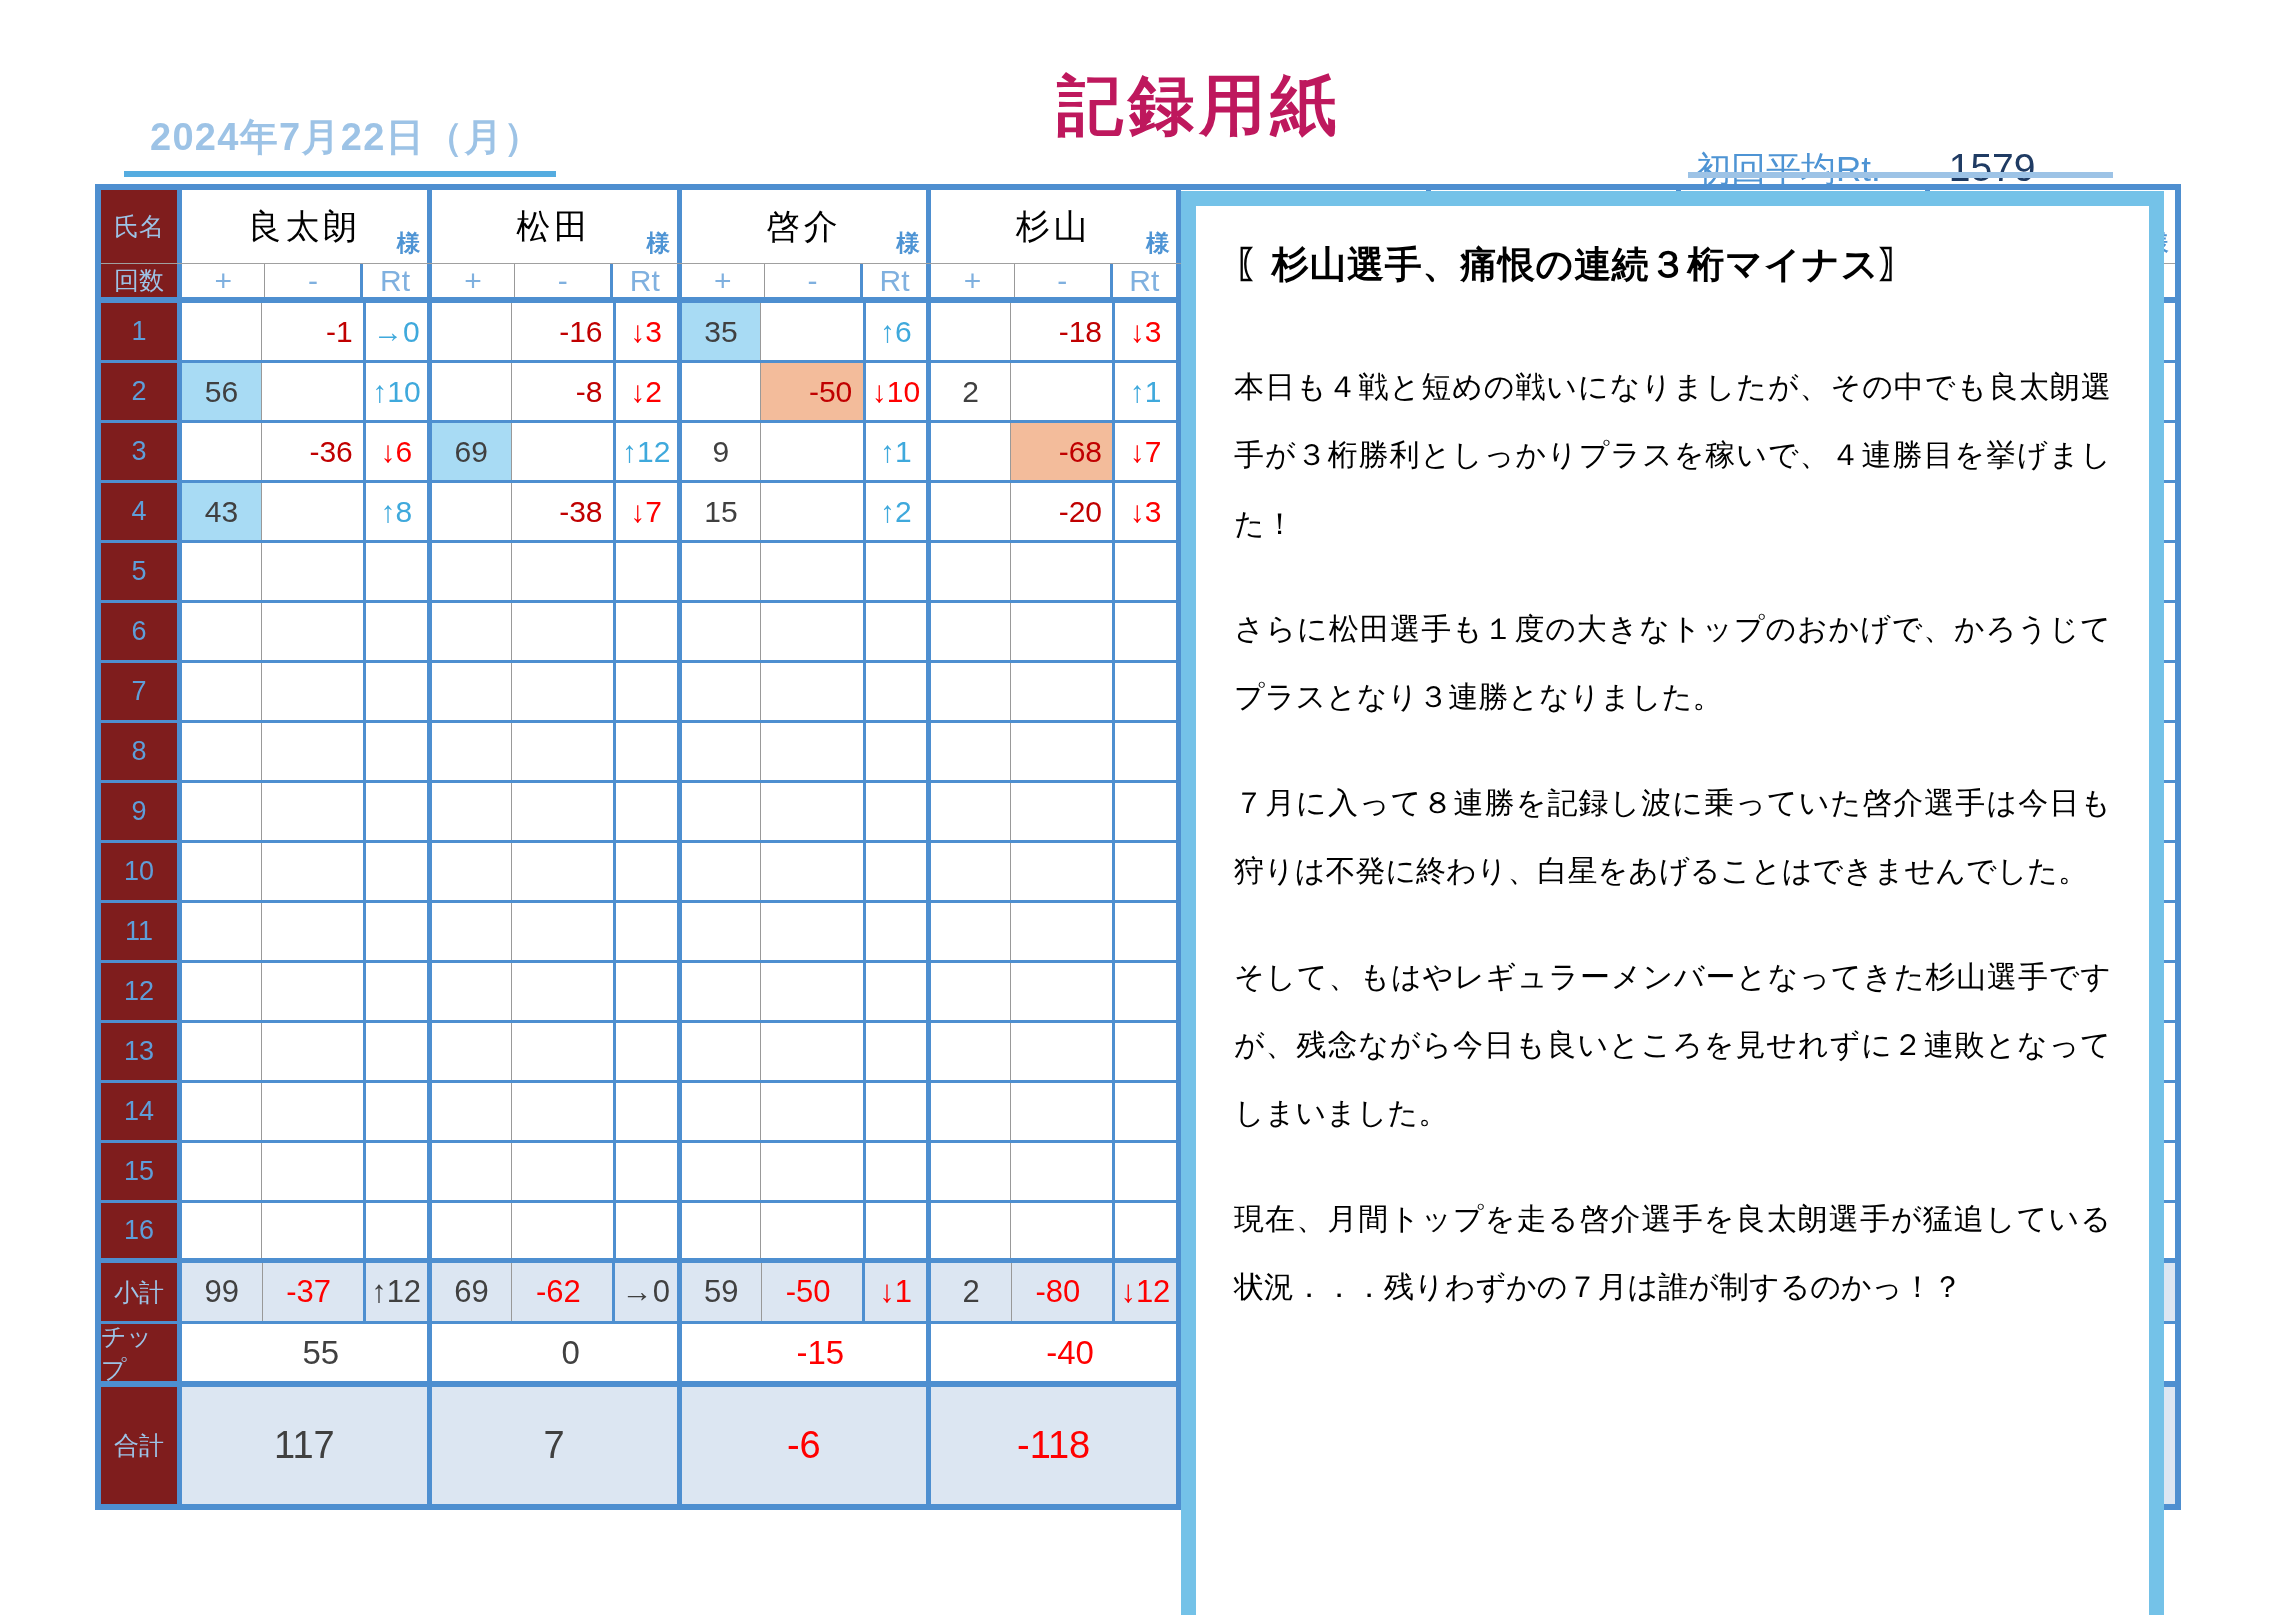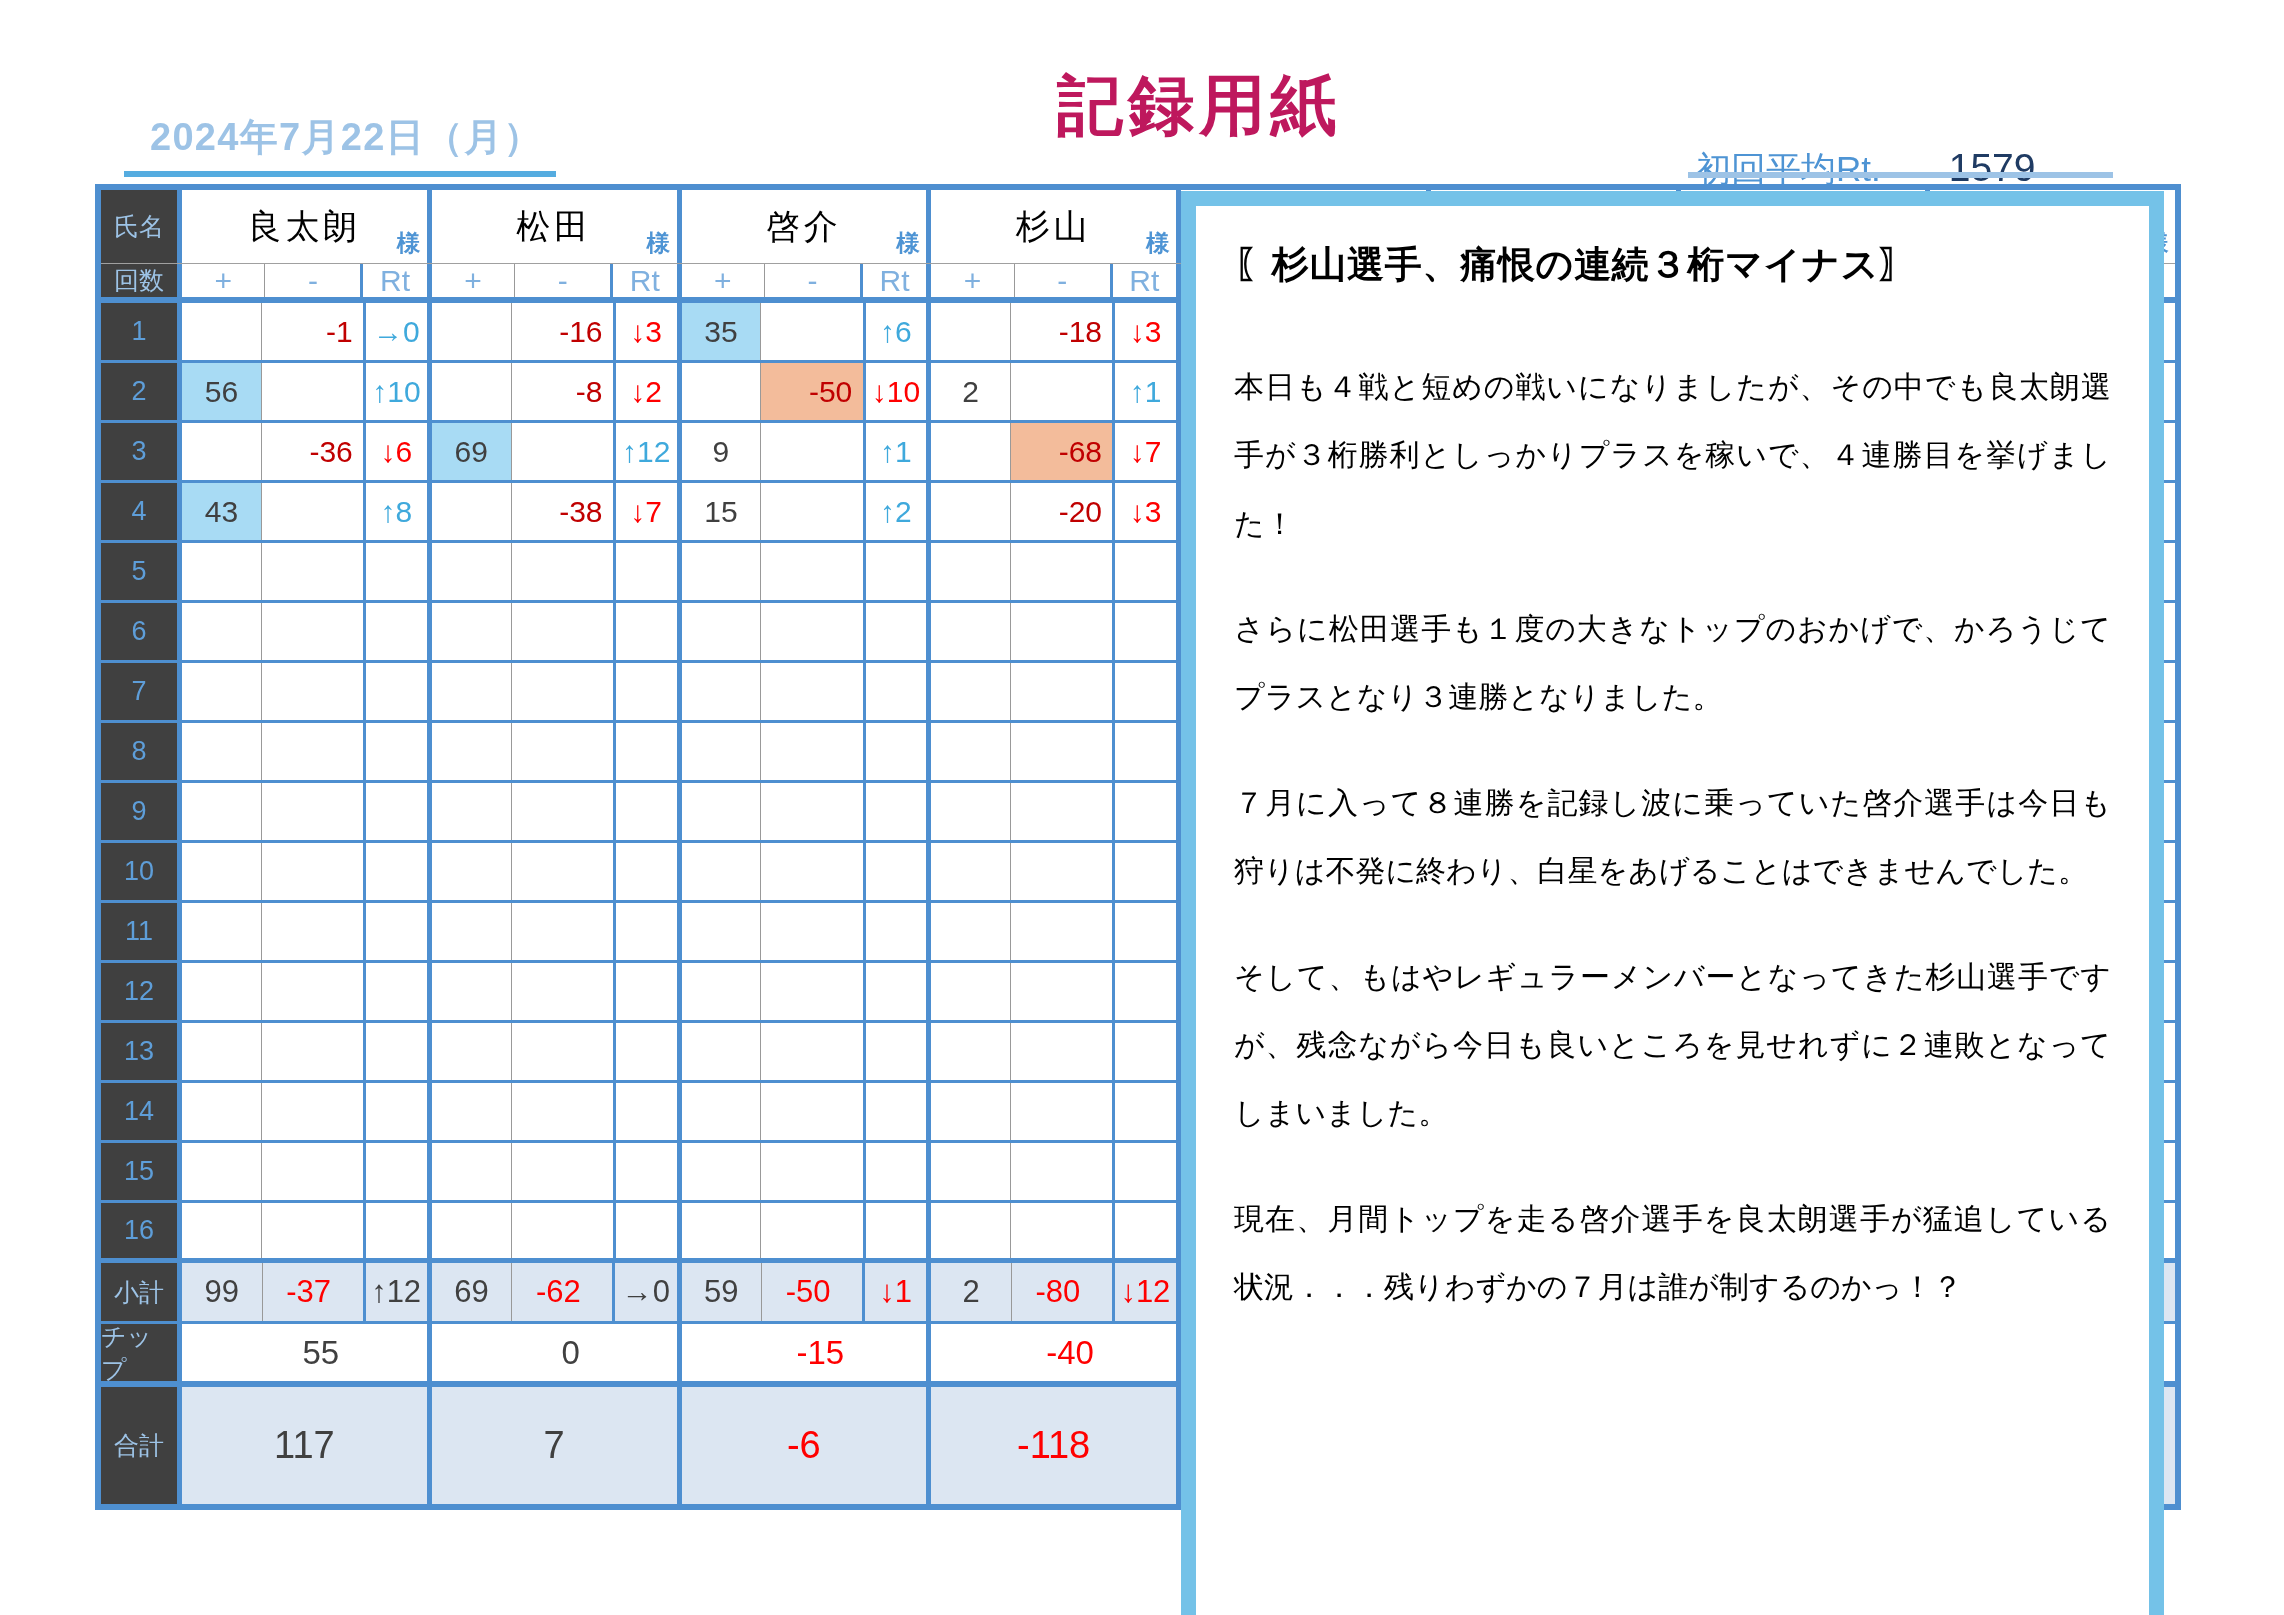--- a/index.html
+++ b/index.html
@@ -12,21 +12,21 @@
   .date-underline { position:absolute; left:124px; top:171px; width:432px; height:5.9px; background:#55ACE0; }
   .main-title { position:absolute; left:1057px; top:61px; font-size:66px; font-weight:bold; color:#be185d; letter-spacing:5.2px; }
   .avg-block { position:absolute; left:1696px; top:120px; display:flex; align-items:baseline; gap:68px;margin-top:26px; }
   .avg-label { font-size:35px; color:#4E94D4; }
   .avg-value { font-size:39px; color:#1F3B63; }
   .avg-underline { position:absolute; left:1688px; top:172px; width:425px; height:5.9px; background:#9DC3E6; }
 
   
   .score-table { position:absolute; left:95px; top:184px; width:2086px; background:#ffffff; border:6.5px solid #4E8FD0; }
   .row { display:flex; width:100%; }
-  .label-cell { flex:0 0 81px; width:81px; border-right:5.2px solid #4E8FD0; display:flex; align-items:center; justify-content:center; font-size:25px; color:#9DC3E6; background:#404040; }
+  .label-cell { flex:0 0 81px; width:81px; border-right:5.2px solid #4E8FD0; display:flex; align-items:center; justify-content:center; font-size:25px; color:#9DC3E6; background:#7f1d1d; }
   .label-cell.round-number { font-size:27px; color:#5E9ED9; }
   .player-cell { flex:1 1 0; border-right:5.2px solid #4E8FD0; display:flex; min-width:0; overflow:hidden; }
   .player-cell:last-child { border-right:none; }
 
   .name-row { height:74px; border-bottom:0.7px solid #a0a0a0; }
   .name-cell { position:relative; align-items:center; justify-content:center; }
   .player-name { font-size:34px; color:#000; letter-spacing:3.9px; }
   .sama { position:absolute; right:6.5px; bottom:3.9px; font-size:23.5px; font-weight:bold; color:#4E94D4; }
 
   .rt-row { height:51px; border-bottom:6.5px solid #4E8FD0; }

